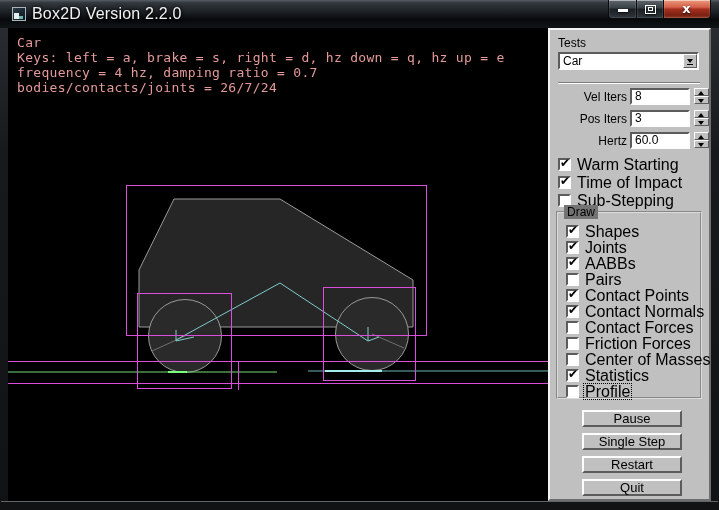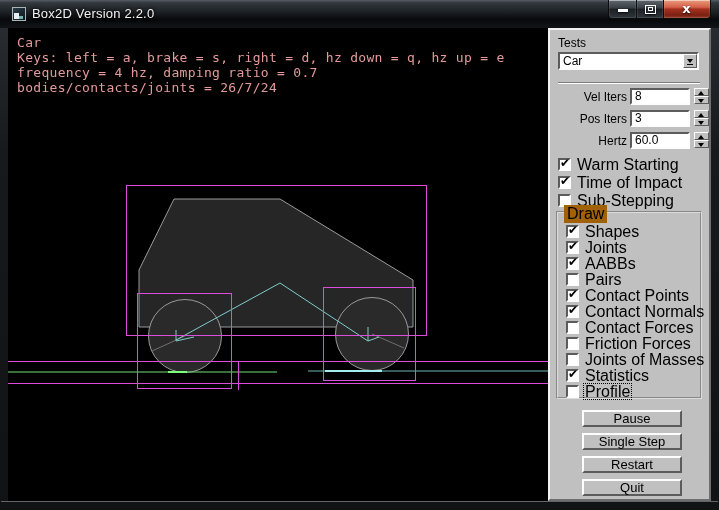--- a/index.html
+++ b/index.html
@@ -15,21 +15,21 @@
     background:linear-gradient(180deg,#565d63 0%,#32383d 10%,#1b1f23 45%,#07090b 70%,#121518 100%);
   }
   #app-icon {
     position:absolute; left:12px; top:7px; width:14px; height:14px;
     background:linear-gradient(135deg,#2b3d4a,#0d151c); border:1px solid #a7b4ba;
   }
   #app-icon .chip { position:absolute; left:1px; bottom:1px; width:5px; height:6px; background:#e8eef0; }
   #app-icon .chip2 { position:absolute; left:6px; bottom:1px; width:4px; height:3px; background:#6fb8b4; }
   #win-title {
     position:absolute; left:32px; top:0; height:28px; line-height:27px;
-    color:#f2f2f2; font-size:13px; text-shadow:0 1px 3px #000, 0 0 4px #000;
+    color:#f2f2f2; font-size:16px; text-shadow:0 1px 3px #000, 0 0 4px #000;
     letter-spacing:0.2px;
   }
   #caption-buttons { position:absolute; top:0; right:8px; display:flex; }
   .cap-btn {
     position:relative; height:19px; border:1px solid #0b0b0b; border-top:none;
     box-shadow:inset 0 1px 0 rgba(255,255,255,0.45), inset 0 0 0 1px rgba(255,255,255,0.10);
   }
   .cap-btn.minb { width:29px; border-radius:0 0 0 4px;
     background:linear-gradient(180deg,rgba(170,180,190,0.45) 0%,rgba(90,100,110,0.35) 45%,rgba(20,25,30,0.55) 50%,rgba(60,70,80,0.45) 100%), #23282c; }
   .cap-btn.maxb { width:27px; border-left:none;
@@ -94,21 +94,21 @@
     border:2px solid; border-color:#5c5c5c #fdfdfd #fdfdfd #5c5c5c; position:relative;
   }
   .cb-box .mark { position:absolute; left:0px; top:-4px; font-size:12px; font-weight:bold; color:#000; font-family:"DejaVu Sans", sans-serif; }
   .cb-label { display:inline-block; margin-left:6px; font-size:16px; line-height:13px; }
   .cb-label.focused { outline:1px dotted #000; outline-offset:1px; }
   
   #draw-group {
     position:absolute; left:6px; top:181px; width:146px; height:188px;
     border:2px groove #dcdcdc;
   }
-  #draw-title { position:absolute; left:6px; top:-8px; background:#a16207; padding:0 3px; font-size:16px; }
+  #draw-title { position:absolute; left:6px; top:-8px; background:#737373; padding:0 3px; font-size:12px; }
   #draw-items { position:absolute; left:8px; top:12px; }
   
   #action-buttons { position:absolute; left:32px; top:380px; width:100px; }
   .g-btn {
     display:block; width:100px; height:17px; margin-bottom:6px; background:#c0c0c0;
     border:2px solid; border-color:#fdfdfd #5c5c5c #5c5c5c #fdfdfd;
     font-family:"Liberation Sans", sans-serif; font-size:13px; line-height:12px; color:#000;
     text-align:center; cursor:pointer;
   }
   
@@ -238,21 +238,21 @@
       <span id="draw-title">Draw</span>
       <div id="draw-items">
           <div class="cb-row" style="margin-bottom: 3px;"><span class="cb-box"><span class="mark">✔</span></span><span class="cb-label">Shapes</span></div>
           <div class="cb-row" style="margin-bottom: 3px;"><span class="cb-box"><span class="mark">✔</span></span><span class="cb-label">Joints</span></div>
           <div class="cb-row" style="margin-bottom: 3px;"><span class="cb-box"><span class="mark">✔</span></span><span class="cb-label">AABBs</span></div>
           <div class="cb-row" style="margin-bottom: 3px;"><span class="cb-box"></span><span class="cb-label">Pairs</span></div>
           <div class="cb-row" style="margin-bottom: 3px;"><span class="cb-box"><span class="mark">✔</span></span><span class="cb-label">Contact Points</span></div>
           <div class="cb-row" style="margin-bottom: 3px;"><span class="cb-box"><span class="mark">✔</span></span><span class="cb-label">Contact Normals</span></div>
           <div class="cb-row" style="margin-bottom: 3px;"><span class="cb-box"></span><span class="cb-label">Contact Forces</span></div>
           <div class="cb-row" style="margin-bottom: 3px;"><span class="cb-box"></span><span class="cb-label">Friction Forces</span></div>
-          <div class="cb-row" style="margin-bottom: 3px;"><span class="cb-box"></span><span class="cb-label">Joints of Masses</span></div>
+          <div class="cb-row" style="margin-bottom: 3px;"><span class="cb-box"></span><span class="cb-label">Center of Masses</span></div>
           <div class="cb-row" style="margin-bottom: 3px;"><span class="cb-box"><span class="mark">✔</span></span><span class="cb-label">Statistics</span></div>
           <div class="cb-row" style="margin-bottom: 3px;"><span class="cb-box"></span><span class="cb-label focused">Profile</span></div>
         </div>
     </div>
     <div id="action-buttons">
         <button class="g-btn">Pause</button>
         <button class="g-btn">Single Step</button>
         <button class="g-btn">Restart</button>
         <button class="g-btn">Quit</button>
       </div>

